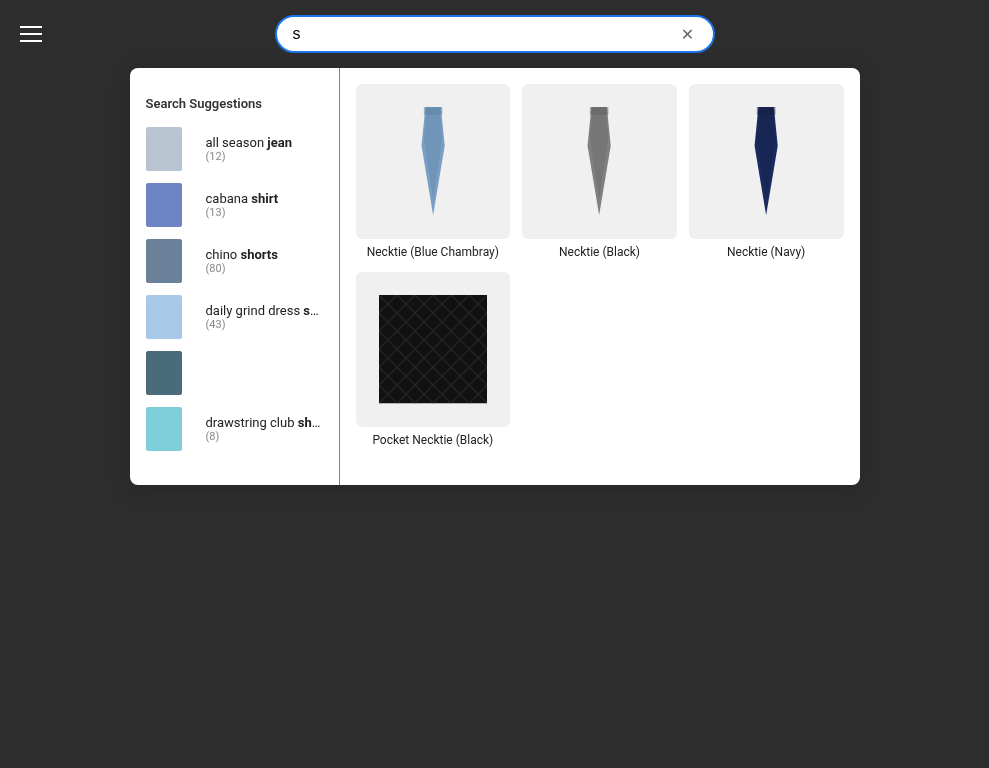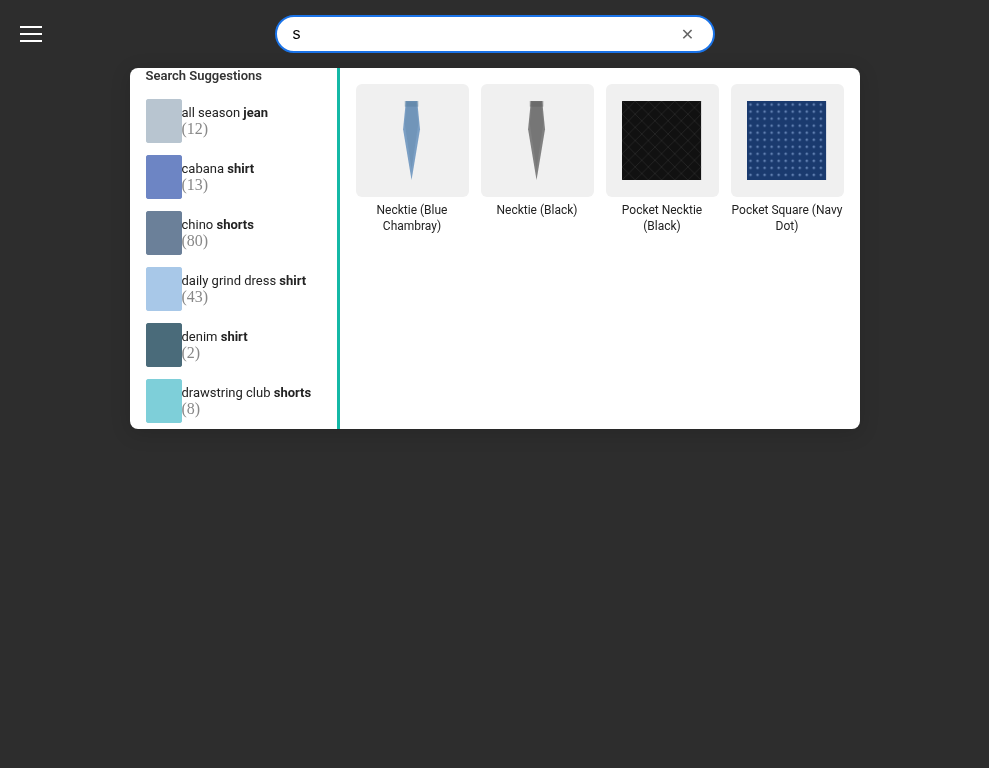--- a/index.html
+++ b/index.html
@@ -83,37 +83,37 @@
       background: white;
       border-radius: 8px;
       box-shadow: 0 4px 20px rgba(0,0,0,0.15);
       display: flex;
       z-index: 100;
       overflow: hidden;
     }
 
     .suggestions-panel {
       width: 210px;
-      padding: 0 0;
-      border-right: 3px solid #14b8a6;
+      padding: 28px 0;
+      border-right: 1px solid #14b8a6;
       flex-shrink: 0;
     }
 
     .panel-header {
       font-size: 13px;
       font-weight: 600;
       color: #333;
       padding: 0 16px 10px 16px;
       text-transform: none;
     }
 
     .suggestion-item {
       display: flex;
       align-items: center;
-      gap: 0;
+      gap: 24px;
       padding: 6px 16px;
       cursor: pointer;
     }
 
     .suggestion-thumb {
       width: 36px;
       height: 44px;
       background: #e0e0e0;
       border-radius: 3px;
       flex-shrink: 0;
@@ -139,40 +139,39 @@
       white-space: nowrap;
       overflow: hidden;
       text-overflow: ellipsis;
     }
 
     .suggestion-name strong {
       font-weight: 700;
     }
 
     .suggestion-count {
-      font-size: 16px;
+      font-size: 11px;
       color: #888;
-      font-family: Liberation Serif, serif;
     }
 
     .products-panel {
       flex: 1;
       padding: 16px;
     }
 
     .products-header {
       font-size: 15px;
       font-weight: 700;
       color: #111;
       margin-bottom: 12px;
     }
 
     .products-grid {
       display: grid;
-      grid-template-columns: repeat(4, 1fr);
+      grid-template-columns: repeat(3, 1fr);
       gap: 12px;
     }
 
     .product-card {
       cursor: pointer;
       text-align: center;
     }
 
     .product-image-wrapper {
       background: #f5f5f5;
@@ -260,24 +259,20 @@
             <div class="suggestion-name">daily grind dress <strong>shirt</strong></div>
             <div class="suggestion-count">(43)</div>
           </div>
         </div>
         <div class="suggestion-item">
           <div class="suggestion-thumb" style="background: rgb(74, 107, 122);">
             <svg viewBox="0 0 36 44" fill="none" xmlns="http://www.w3.org/2000/svg">
     <rect width="36" height="44" fill="#4a6b7a"></rect>
   </svg>
           </div>
-          <div class="suggestion-info">
-            <div class="suggestion-name">denim <strong>shirt</strong></div>
-            <div class="suggestion-count">(2)</div>
-          </div>
         </div>
         <div class="suggestion-item">
           <div class="suggestion-thumb" style="background: rgb(126, 207, 217);">
             <svg viewBox="0 0 36 44" fill="none" xmlns="http://www.w3.org/2000/svg">
     <rect width="36" height="44" fill="#7ecfd9"></rect>
   </svg>
           </div>
           <div class="suggestion-info">
             <div class="suggestion-name">drawstring club <strong>shorts</strong></div>
             <div class="suggestion-count">(8)</div>
@@ -299,44 +294,40 @@
         </div>
         <div class="product-card">
           <div class="product-image-wrapper" style="background: rgb(240, 240, 240);">
             <svg viewBox="0 0 80 140" xmlns="http://www.w3.org/2000/svg">
     <polygon points="30,0 50,0 55,50 40,140 25,50" fill="#808080"></polygon>
     <polygon points="32,2 48,2 52,40 40,120 28,40" fill="#606060" opacity="0.3"></polygon>
     <rect x="28" y="0" width="24" height="10" fill="#606060" opacity="0.5"></rect>
   </svg>
           </div>
           <div class="product-name">Necktie (Black)</div>
+        </div>
+        <div class="product-card">
+          <div class="product-image-wrapper" style="background: rgb(240, 240, 240);">
+            <svg viewBox="0 0 80 140" xmlns="http://www.w3.org/2000/svg">
+    <polygon points="30,0 50,0 55,50 40,140 25,50" fill="#1a2a5e"></polygon>
+    <polygon points="32,2 48,2 52,40 40,120 28,40" fill="#131e42" opacity="0.3"></polygon>
+    <rect x="28" y="0" width="24" height="10" fill="#131e42" opacity="0.5"></rect>
+  </svg>
+          </div>
+          <div class="product-name">Necktie (Navy)</div>
         </div>
         <div class="product-card">
           <div class="product-image-wrapper" style="background: rgb(240, 240, 240);">
             <svg viewBox="0 0 90 90" xmlns="http://www.w3.org/2000/svg">
       <rect width="90" height="90" fill="#111"></rect>
       <rect width="90" height="90" fill="url(#pat)" opacity="0.6"></rect>
       <defs>
         <pattern id="pat" x="0" y="0" width="15" height="15" patternUnits="userSpaceOnUse">
           <path d="M0 0 L15 15 M15 0 L0 15" stroke="#333" stroke-width="1"></path>
         </pattern>
       </defs>
     </svg>
           </div>
           <div class="product-name">Pocket Necktie (Black)</div>
         </div>
-        <div class="product-card">
-          <div class="product-image-wrapper" style="background: rgb(240, 240, 240);">
-            <svg viewBox="0 0 90 90" xmlns="http://www.w3.org/2000/svg">
-      <rect width="90" height="90" fill="#1a3a6e"></rect>
-      <defs>
-        <pattern id="dots" x="0" y="0" width="8" height="8" patternUnits="userSpaceOnUse">
-          <circle cx="4" cy="4" r="1.5" fill="#7090c0" opacity="0.8"></circle>
-        </pattern>
-      </defs>
-      <rect width="90" height="90" fill="url(#dots)"></rect>
-    </svg>
-          </div>
-          <div class="product-name">Pocket Square (Navy Dot)</div>
-        </div>
       </div>
   </div>
 </div>
 
 </body></html>

